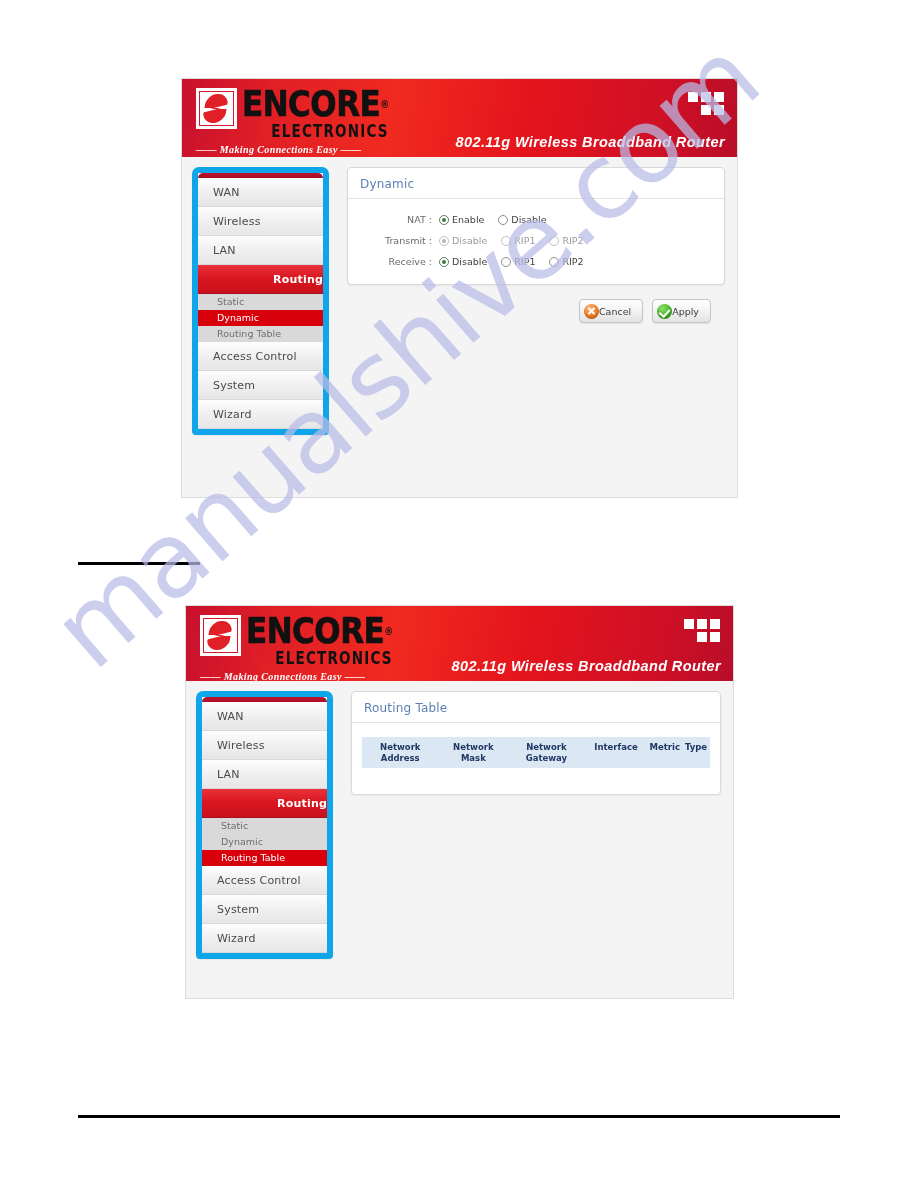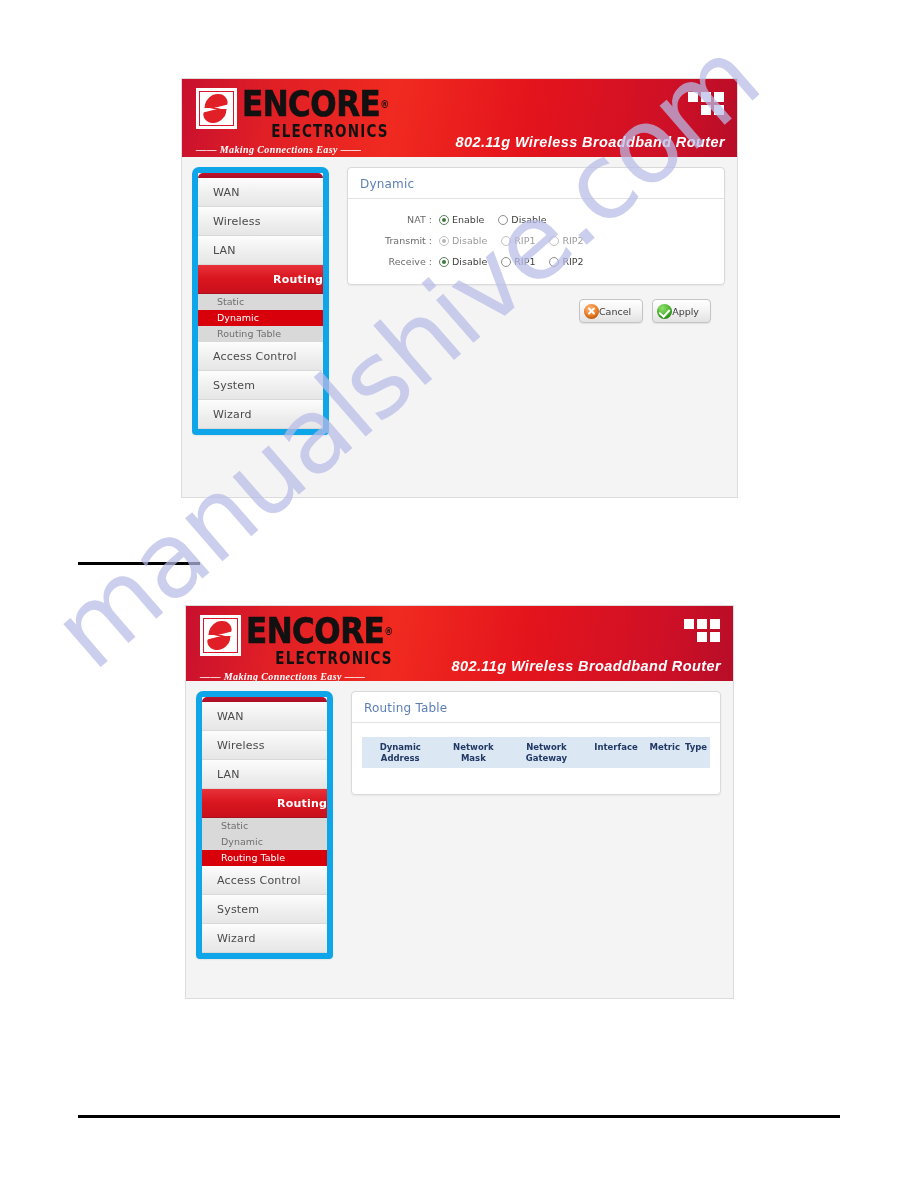--- a/index.html
+++ b/index.html
@@ -535,21 +535,21 @@
       </div>
       <div class="nav-item">Access Control</div>
       <div class="nav-item">System</div>
       <div class="nav-item">Wizard</div>
     </div>
 
     <div class="content">
       <div class="card">
         <div class="card-title">Routing Table</div>
         <div class="rt-head">
-          <div class="rt-c0">Dynamic Address</div>
+          <div class="rt-c0">Network Address</div>
           <div class="rt-c1">Network Mask</div>
           <div class="rt-c2">Network Gateway</div>
           <div class="rt-c3">Interface</div>
           <div class="rt-c4">Metric</div>
           <div class="rt-c5">Type</div>
         </div>
         <div class="rt-body"></div>
       </div>
     </div>
 

